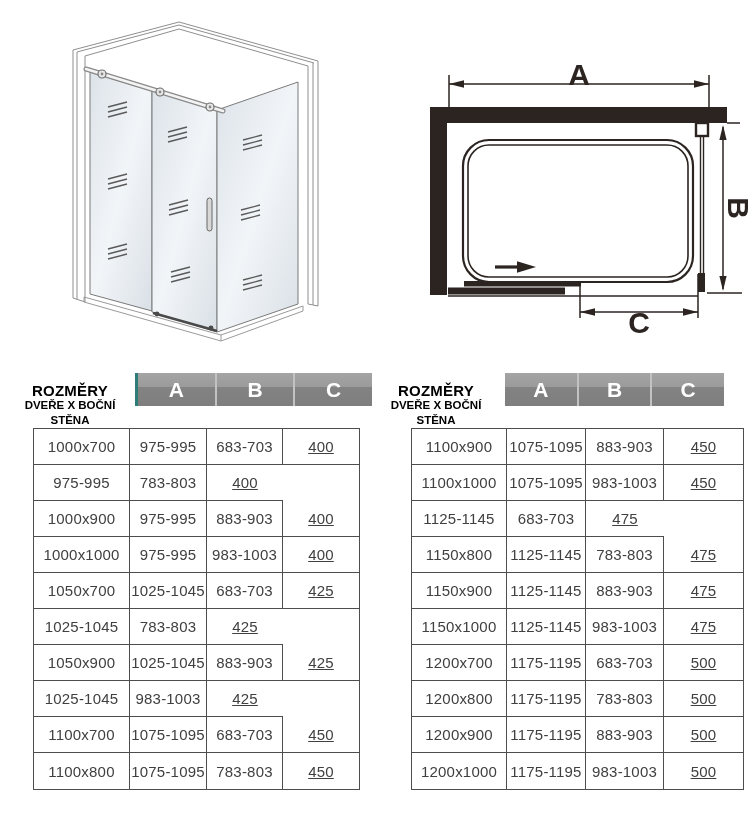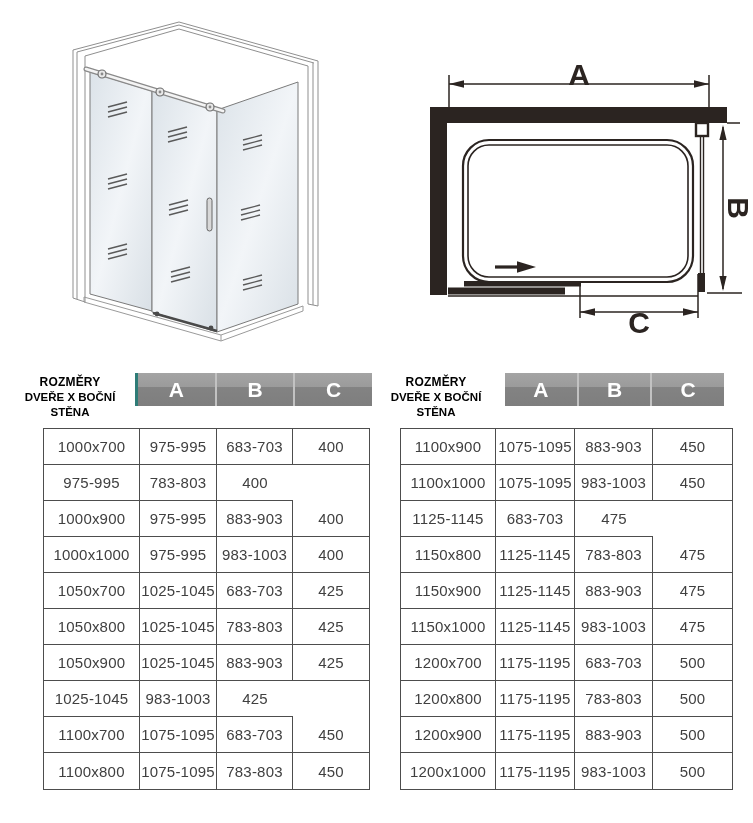--- a/index.html
+++ b/index.html
@@ -9,48 +9,48 @@
   }
   .svg3d{position:absolute;left:40px;top:10px;}
   .svgschem{position:absolute;left:410px;top:28px;}
 
   .label-block{
     position:absolute;width:130px;text-align:center;color:#000;
     font-weight:bold;font-size:11.5px;line-height:15px;
   }
   .lb0{left:5px;top:375px;}
   .lb1{left:371px;top:375px;}
-  .label-block .l1{font-size:12px;letter-spacing:.2px;}
+  .label-block .l1{font-size:15px;letter-spacing:.2px;margin-top:8px;}
 
   .band{
     position:absolute;top:373px;height:33px;display:flex;box-sizing:border-box;
     background:linear-gradient(to bottom,#a4a4a4 0%,#9b9b9b 42%,#838383 42%,#7e7e7e 100%);
   }
   .band0{left:135px;width:237px;border-left:3px solid #2e7c77;}
   .band1{left:505px;width:219px;}
   .band-cell{
     flex:1;display:flex;align-items:center;justify-content:center;
     color:#ffffff;font-weight:bold;font-size:21px;
   }
   .band-cell + .band-cell{border-left:2px solid #c2c2c2;}
 
   .dim-table{
     position:absolute;top:428px;border:1px solid #4d4d4d;box-sizing:border-box;background:#fff;
   }
-  .t0{left:43px;width:327px;}
-  .t1{left:400px;width:333px;}
+  .t0{left:33px;width:327px;}
+  .t1{left:411px;width:333px;}
   .t-row{display:grid;height:36px;}
   .t0 .t-row{grid-template-columns:96px 77px 76px 1fr;}
   .t1 .t-row{grid-template-columns:95px 79px 78px 1fr;}
   .t-cell{
     display:flex;align-items:center;justify-content:center;
     font-size:15px;color:#404040;letter-spacing:.2px;
     border-right:1px solid #4d4d4d;border-bottom:1px solid #4d4d4d;
   }
-  .t-cell:last-child{border-right:none;}
+  .t-cell:last-child{border-right:none;text-decoration:underline;}
   .t-row:last-child .t-cell{border-bottom:none;}
 </style>
 </head>
 <body>
 
 <div class="page">
 
   <svg class="svg3d" width="320" height="350" viewBox="0 0 320 350">
     <defs>
       <linearGradient id="glass" x1="0" y1="0" x2="1" y2="1">
@@ -214,21 +214,20 @@
         <div class="t-cell">983-1003</div>
         <div class="t-cell">400</div>
       </div>
       <div class="t-row">
         <div class="t-cell">1050x700</div>
         <div class="t-cell">1025-1045</div>
         <div class="t-cell">683-703</div>
         <div class="t-cell">425</div>
       </div>
       <div class="t-row">
-        <div class="t-cell">1050x800</div>
         <div class="t-cell">1025-1045</div>
         <div class="t-cell">783-803</div>
         <div class="t-cell">425</div>
       </div>
       <div class="t-row">
         <div class="t-cell">1050x900</div>
         <div class="t-cell">1025-1045</div>
         <div class="t-cell">883-903</div>
         <div class="t-cell">425</div>
       </div>

